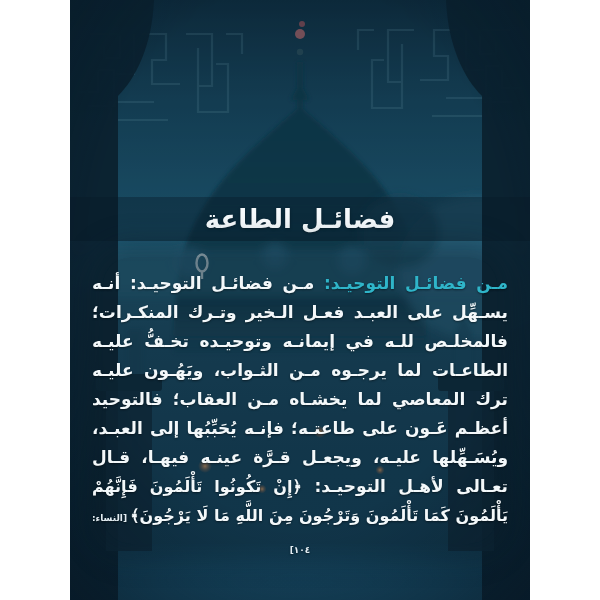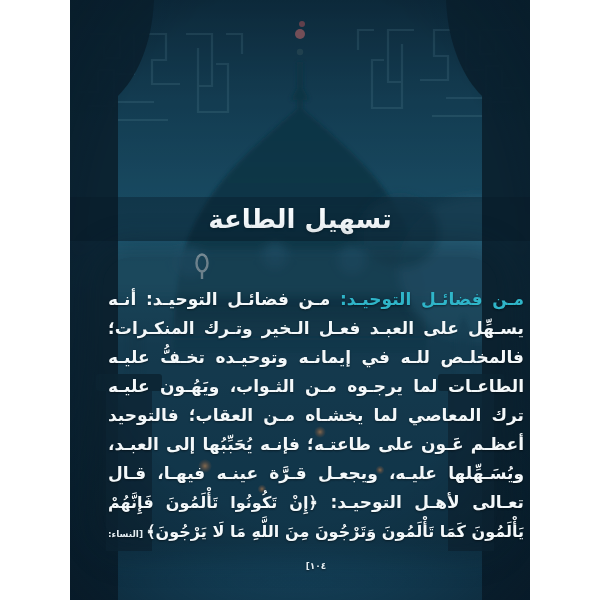--- a/index.html
+++ b/index.html
@@ -6,21 +6,21 @@
   body{width:600px;height:600px;background:#ffffff;font-family:"DejaVu Sans",sans-serif;}
   .canvas{position:relative;width:600px;height:600px;background:#ffffff;overflow:hidden;}
   .strip{position:absolute;left:70px;top:0;width:460px;height:600px;overflow:hidden;
     background:linear-gradient(180deg,#0e2c3e 0%,#16435a 16%,#1d5670 34%,#256079 46%,#1c4d66 58%,#17465f 78%,#16455e 100%);}
   svg.bg{position:absolute;left:0;top:0;}
   .title-band{position:absolute;left:0;top:197px;width:100%;height:44px;background:rgba(7,27,41,0.52);}
   .title{width:100%;text-align:center;line-height:44px;font-size:26px;font-weight:bold;color:#f6fafc;
     direction:rtl;letter-spacing:0.5px;text-shadow:0 1px 3px rgba(0,0,0,0.35);}
   .text-panel{position:absolute;left:33px;top:257px;width:394px;height:287px;border-radius:28px;
     background:rgba(10,29,43,0.40);box-shadow:0 0 26px 16px rgba(10,29,43,0.40);}
-  .body-text{position:absolute;left:22px;top:269px;width:416px;margin:16px;direction:rtl;unicode-bidi:plaintext;
+  .body-text{position:absolute;left:22px;top:269px;width:416px;margin:0;direction:rtl;unicode-bidi:plaintext;
     text-align:justify;text-align-last:center;font-size:17px;font-weight:bold;line-height:29px;color:#f3f8fa;
     text-shadow:0 1px 2px rgba(0,0,0,0.45);}
   .lead{color:#2fb5c9;}
   .verse{font-size:16px;}
   .ref{font-size:9px;color:#e3edf2;}
 </style>
 </head>
 <body>
 
 <div class="canvas">
@@ -104,21 +104,21 @@
       <g stroke="#c9d6dc" stroke-width="2.4" fill="none" opacity="0.85">
         <ellipse cx="132" cy="263" rx="5.5" ry="8.5"></ellipse>
         <path d="M132 271 v8"></path>
       </g>
 
       <rect x="0" y="0" width="460" height="600" fill="url(#vign)"></rect>
       <rect x="0" y="0" width="460" height="197" fill="#081f2e" opacity="0.22"></rect>
     </svg>
 
     <div class="title-band">
-      <div class="title">تسهيل الطاعة</div>
+      <div class="title">فضائـل الطاعة</div>
     </div>
 
     <div class="text-panel"></div>
 
     <p class="body-text"><span class="lead">مـن فضائـل التوحيـد:</span><span> مـن فضائـل التوحيـد: أنـه يسـهِّل على العبـد فعـل الـخير وتـرك المنكـرات؛ فالمخلـص للـه في إيمانـه وتوحيـده تخـفُّ عليـه الطاعـات لما يرجـوه مـن الثـواب، ويَهُـون عليـه ترك المعاصي لما يخشـاه مـن العقاب؛ فالتوحيد أعظـم عَـون على طاعتـه؛ فإنـه يُحَبِّبُها إلى العبـد، ويُسَـهِّلها عليـه، ويجعـل قـرَّة عينـه فيهـا، قـال تعـالى لأهـل التوحيـد: </span><span class="verse">﴿إِنْ تَكُونُوا تَأْلَمُونَ فَإِنَّهُمْ يَأْلَمُونَ كَمَا تَأْلَمُونَ وَتَرْجُونَ مِنَ اللَّهِ مَا لَا يَرْجُونَ﴾</span><span class="ref"> [النساء: ١٠٤]</span></p>
 
   </div>
 </div>
 
 </body></html>

